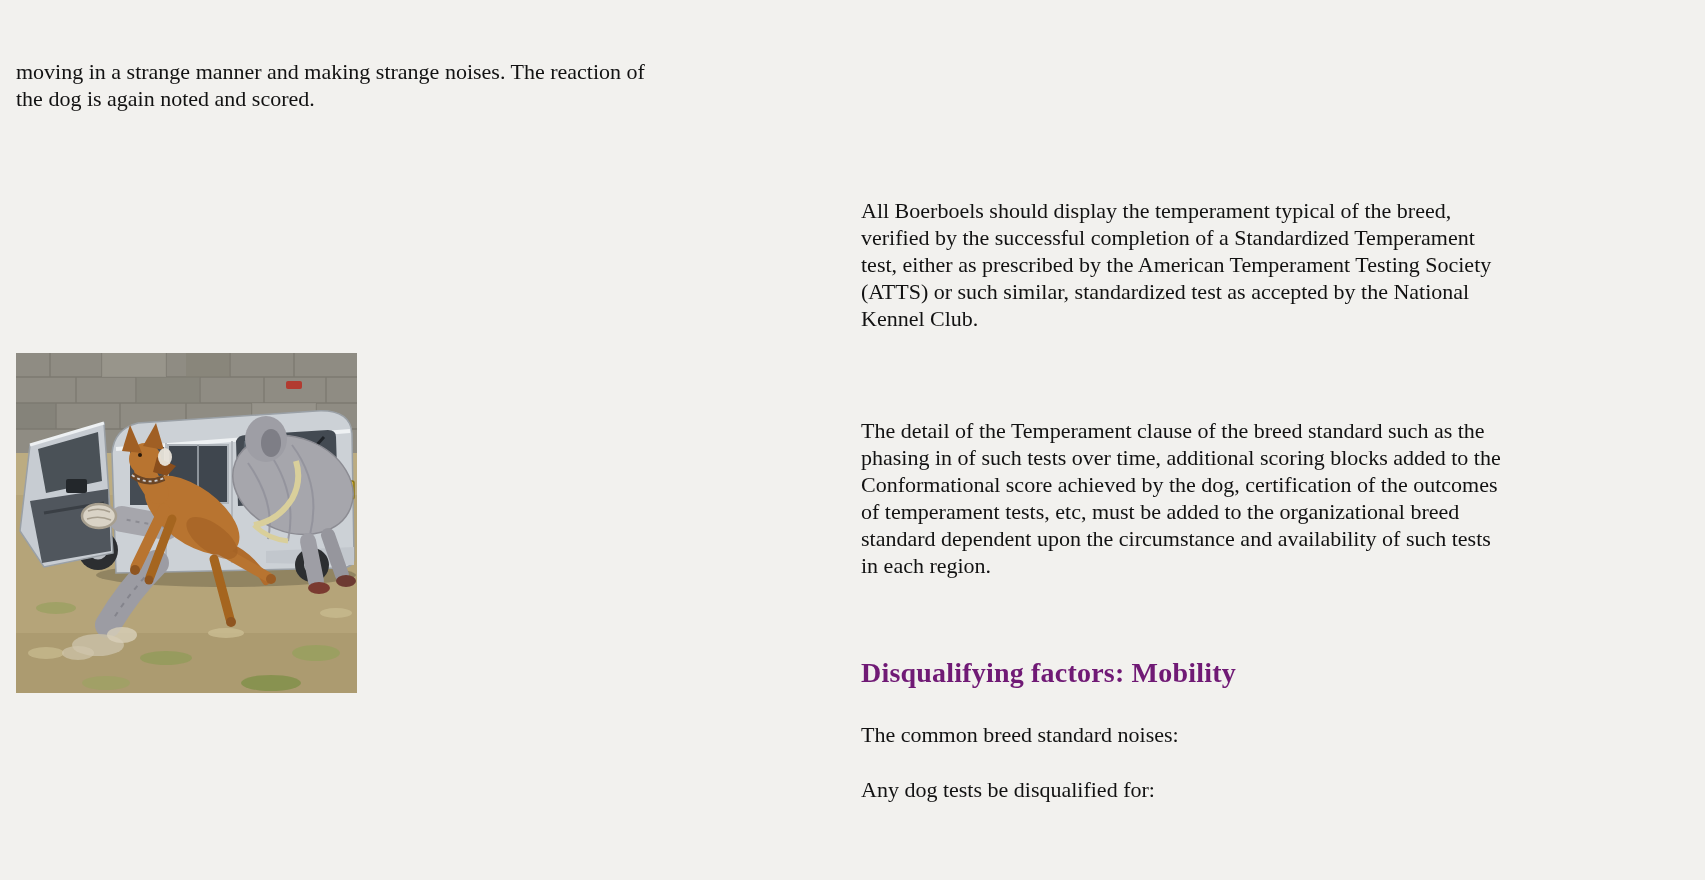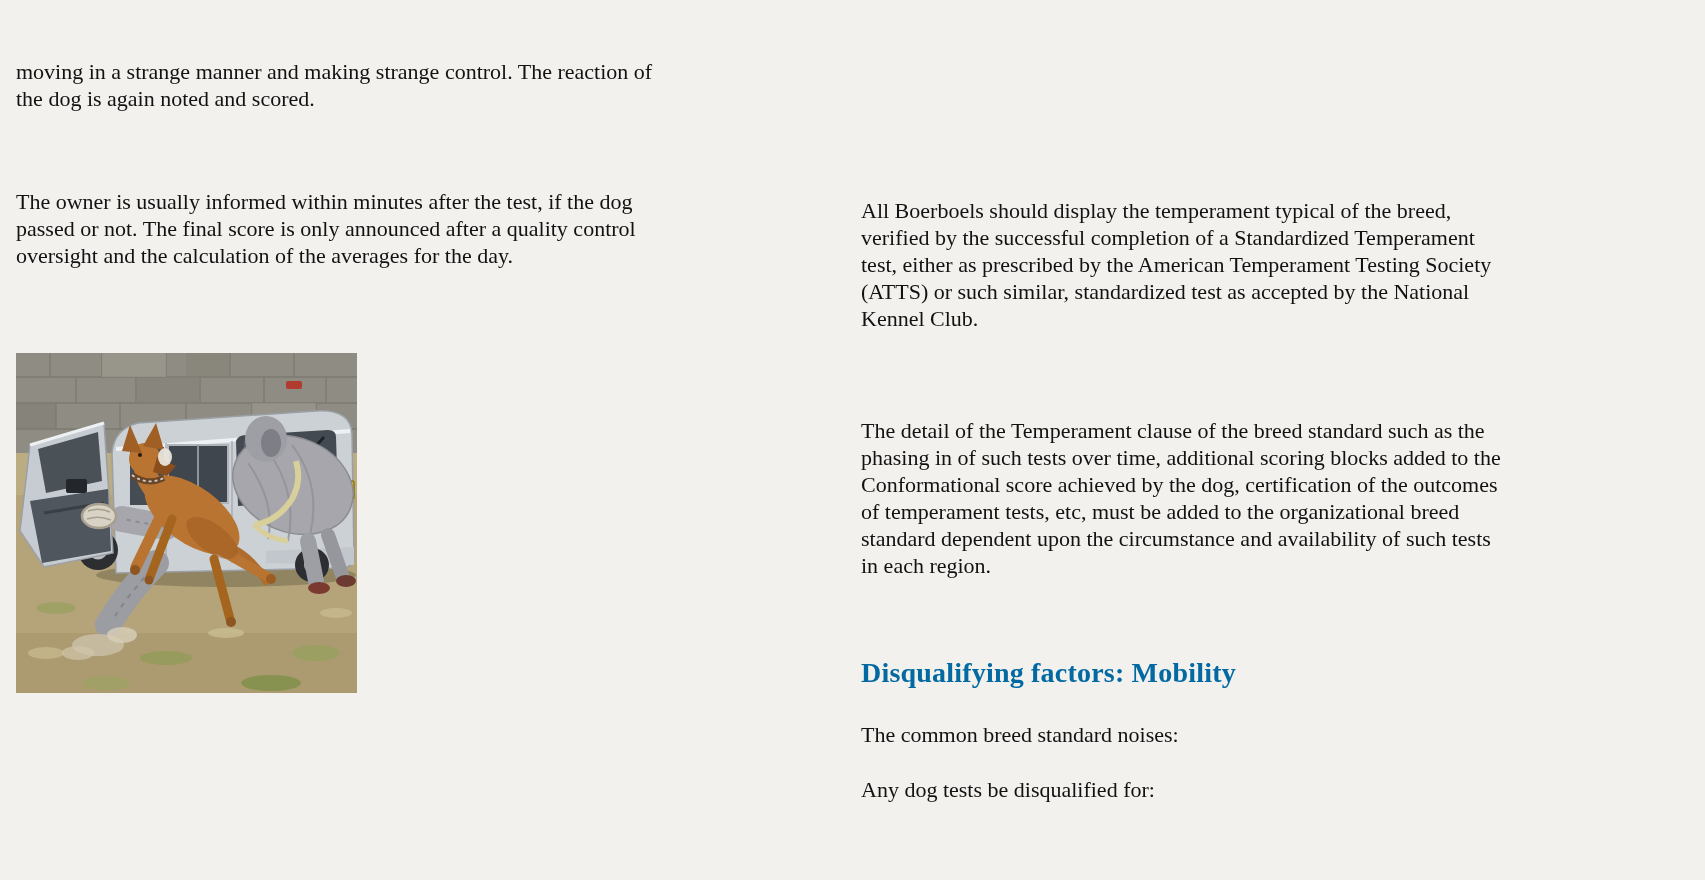--- a/index.html
+++ b/index.html
@@ -13,38 +13,35 @@
   .col { position:absolute; top:0; height:880px; }
   .col-left  { left:16px;  width:812px; }
   .col-right { left:861px; width:800px; }
   .body-text {
     position:absolute; left:0; margin:0; width:100%;
     font-size:22px; line-height:27px; color:#121212;
     white-space:pre-line;
   }
   .section-heading {
     position:absolute; left:0; margin:0;
-    font-size:28px; line-height:34px; font-weight:bold; color:#0369a1;
+    font-size:28px; line-height:34px; font-weight:bold; color:#701a75;
     letter-spacing:0.2px;
   }
   .photo-figure {
     position:absolute; left:0; top:353px; width:341px; height:340px; margin:0;
     overflow:hidden;
   }
   .photo-figure svg { display:block; }
 </style>
 </head>
 <body>
 
 <div class="col col-left">
-  <p class="body-text" style="top:58px">moving in a strange manner and making strange control. The reaction of
+  <p class="body-text" style="top:58px">moving in a strange manner and making strange noises. The reaction of
 the dog is again noted and scored.</p>
-  <p class="body-text" style="top:188px">The owner is usually informed within minutes after the test, if the dog
-passed or not. The final score is only announced after a quality control
-oversight and the calculation of the averages for the day.</p>
 
   <figure class="photo-figure">
     <svg viewBox="0 0 341 340" width="341" height="340">
 
       <g>
         <rect x="0" y="0" width="341" height="100" fill="#8f8c83"></rect>
         <g stroke="#6e6b62" stroke-width="1.4" opacity="0.55">
           <line x1="0" y1="24" x2="341" y2="24"></line>
           <line x1="0" y1="50" x2="341" y2="50"></line>
           <line x1="0" y1="76" x2="341" y2="76"></line>

